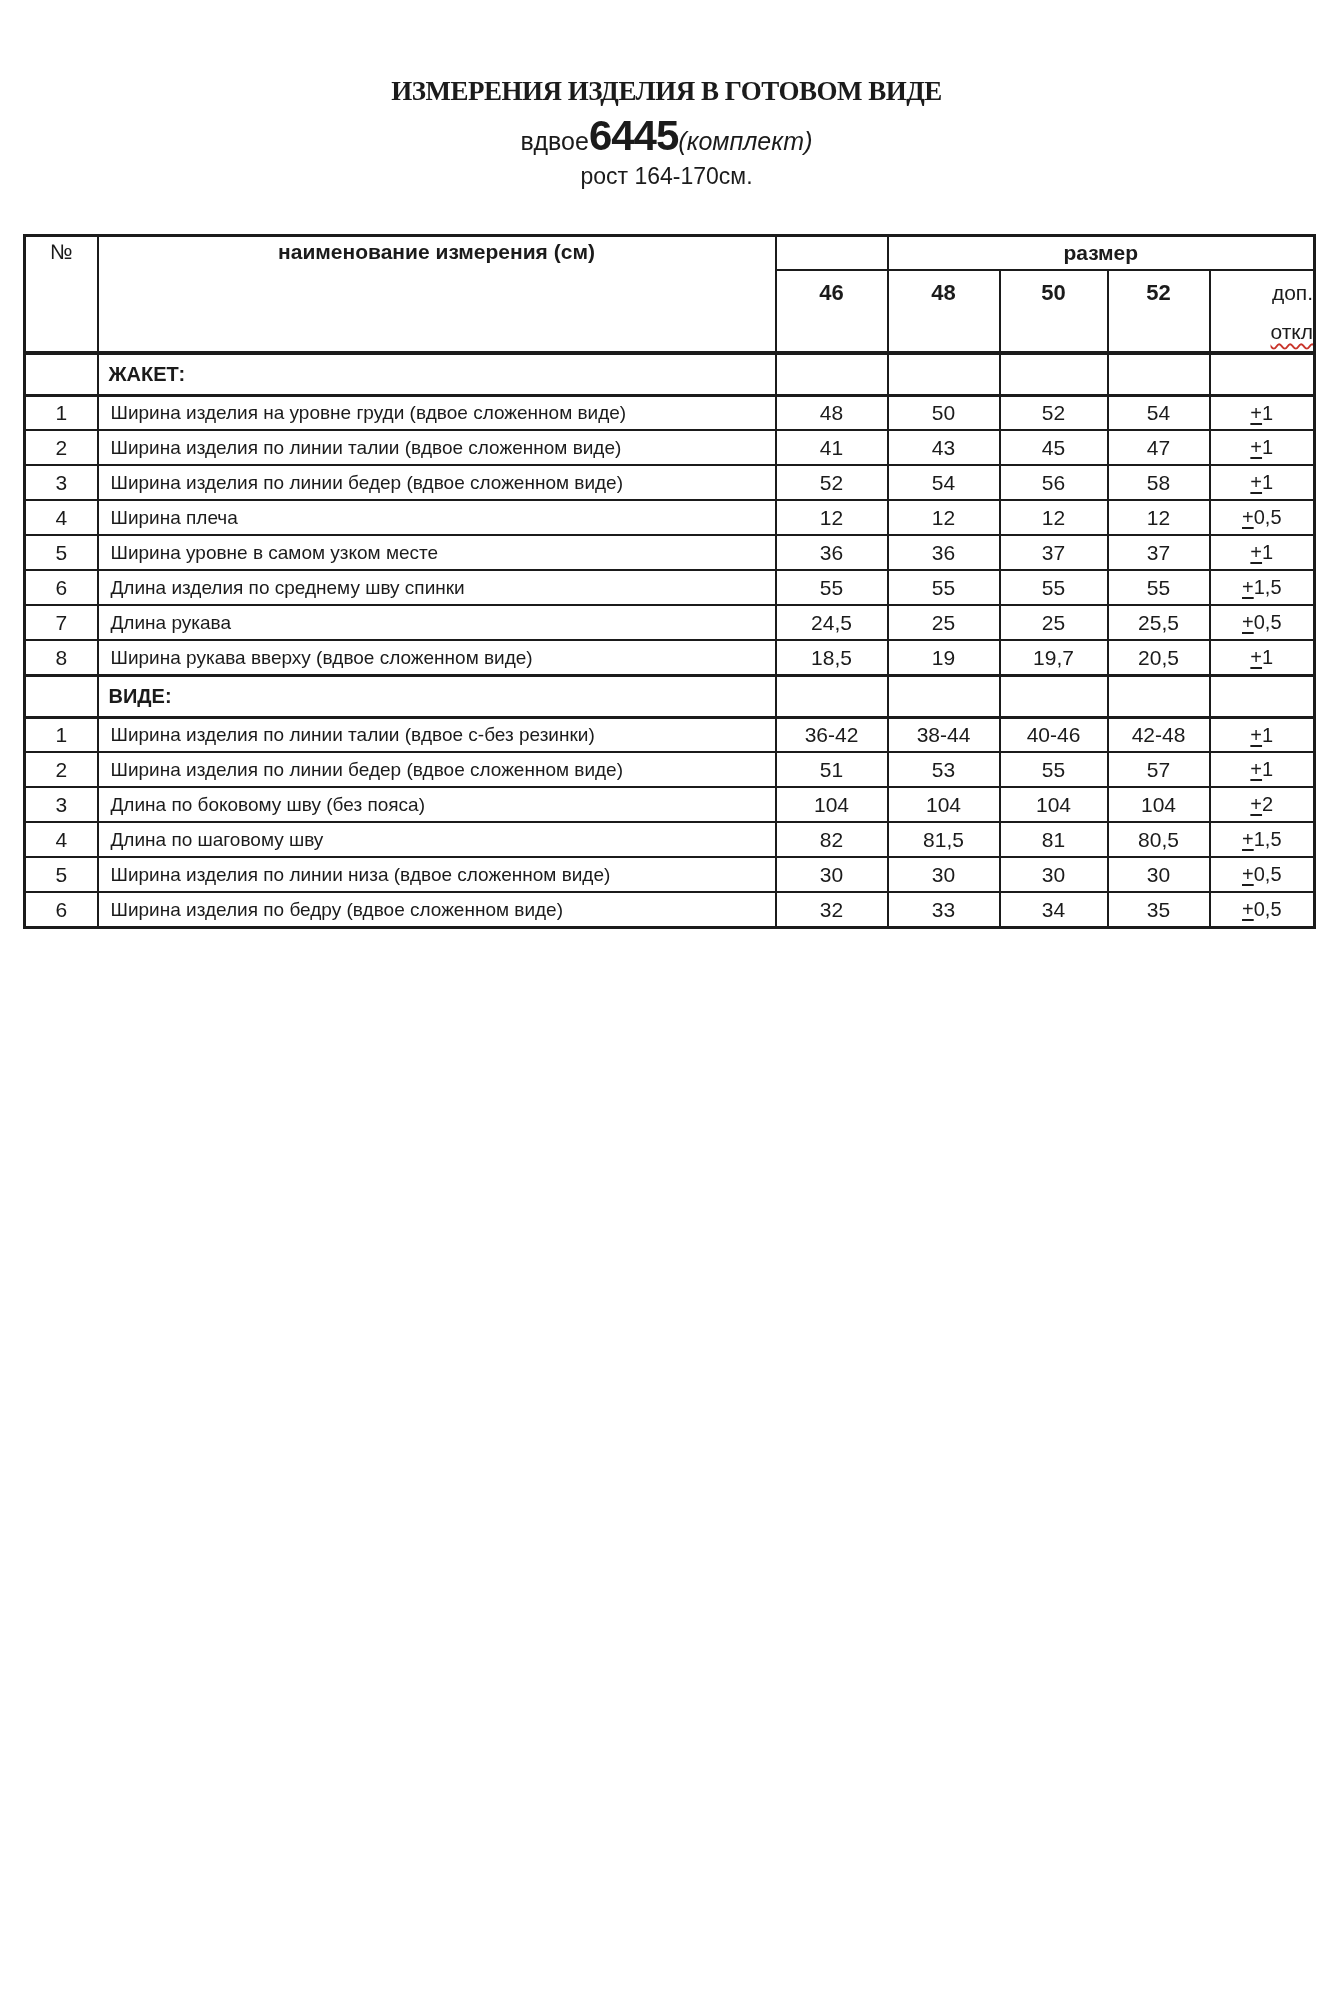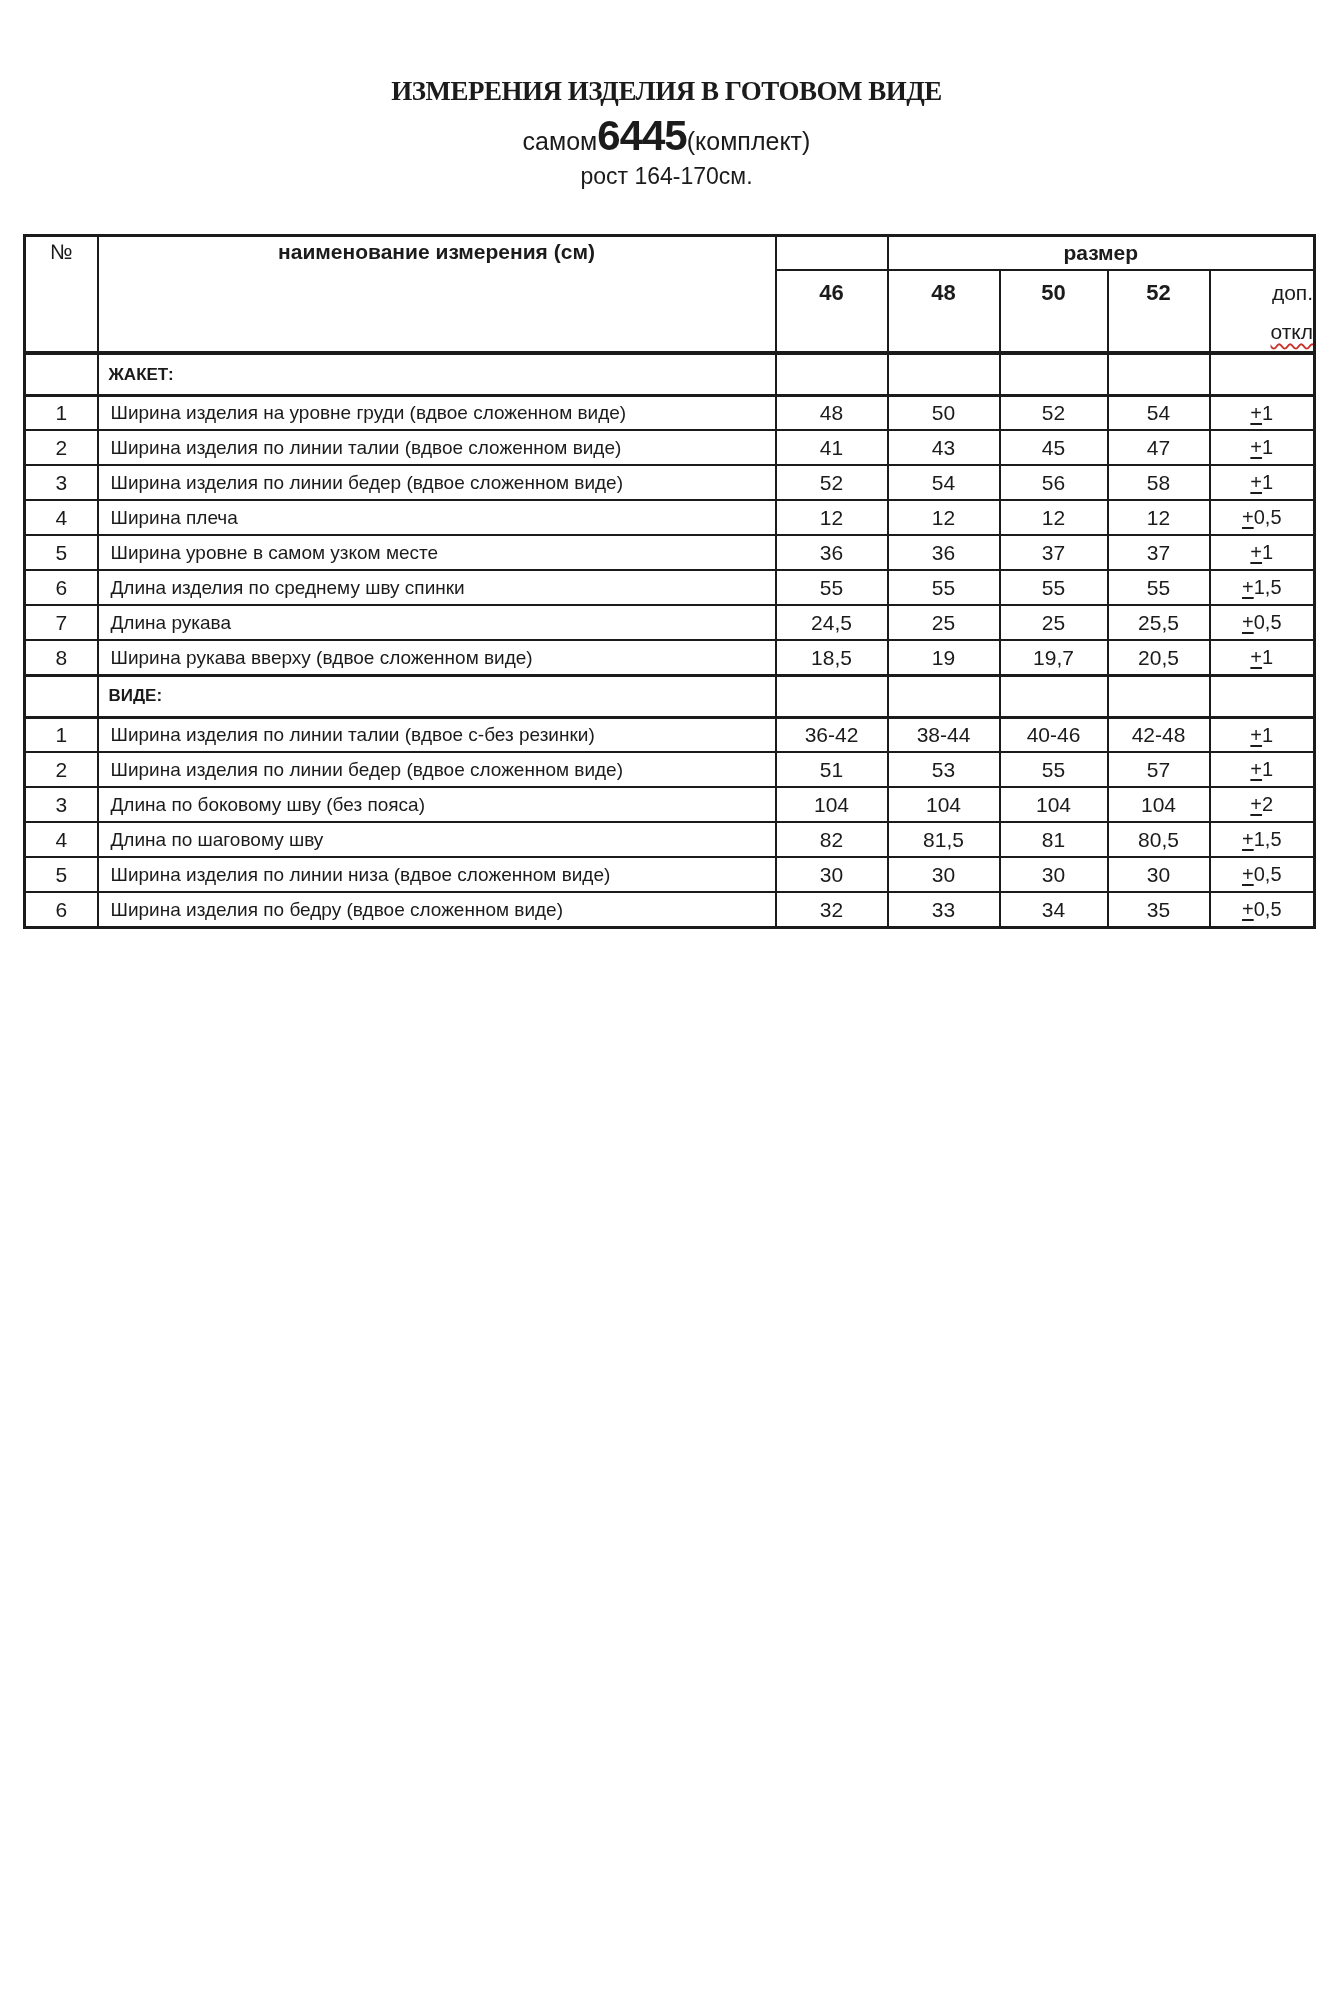--- a/index.html
+++ b/index.html
@@ -30,20 +30,21 @@
     font-size: 25px;
     font-weight: 400;
   }
   .model-number {
     font-size: 42px;
     font-weight: 700;
     letter-spacing: -1px;
   }
   .model-suffix {
     font-size: 25px;
+    font-style: italic;
     font-weight: 400;
   }
   .height-line {
     margin-top: 4px;
     font-size: 23px;
   }
   table.size-table {
     margin: 44px 0 0 23px;
     width: 1290px;
     border-collapse: collapse;
@@ -116,21 +117,21 @@
     font-size: 21px;
   }
   td.c-name {
     text-align: left;
     vertical-align: middle;
     padding-left: 12px;
     padding-right: 4px;
     font-size: 19px;
   }
   td.section-label-cell {
-    font-size: 17px;
+    font-size: 20px;
     font-weight: 700;
     padding-left: 10px;
   }
   td.c-size {
     text-align: center;
     vertical-align: middle;
     font-size: 21px;
   }
   td.c-tol {
     text-align: center;
@@ -142,21 +143,21 @@
     text-decoration-thickness: 2px;
     text-underline-offset: 3px;
   }
 </style>
 </head>
 <body>
 
 <div class="doc-heading">
   <div class="doc-title">ИЗМЕРЕНИЯ ИЗДЕЛИЯ В ГОТОВОМ ВИДЕ</div>
   <div class="model-line">
-    <span class="model-prefix">самом</span><span class="model-number">6445</span><span class="model-suffix">(комплект)</span>
+    <span class="model-prefix">вдвое</span><span class="model-number">6445</span><span class="model-suffix">(комплект)</span>
   </div>
   <div class="height-line">рост 164-170см.</div>
 </div>
 
 <table class="size-table">
   <colgroup>
     <col style="width:73px">
     <col style="width:678px">
     <col style="width:112px">
     <col style="width:112px">

